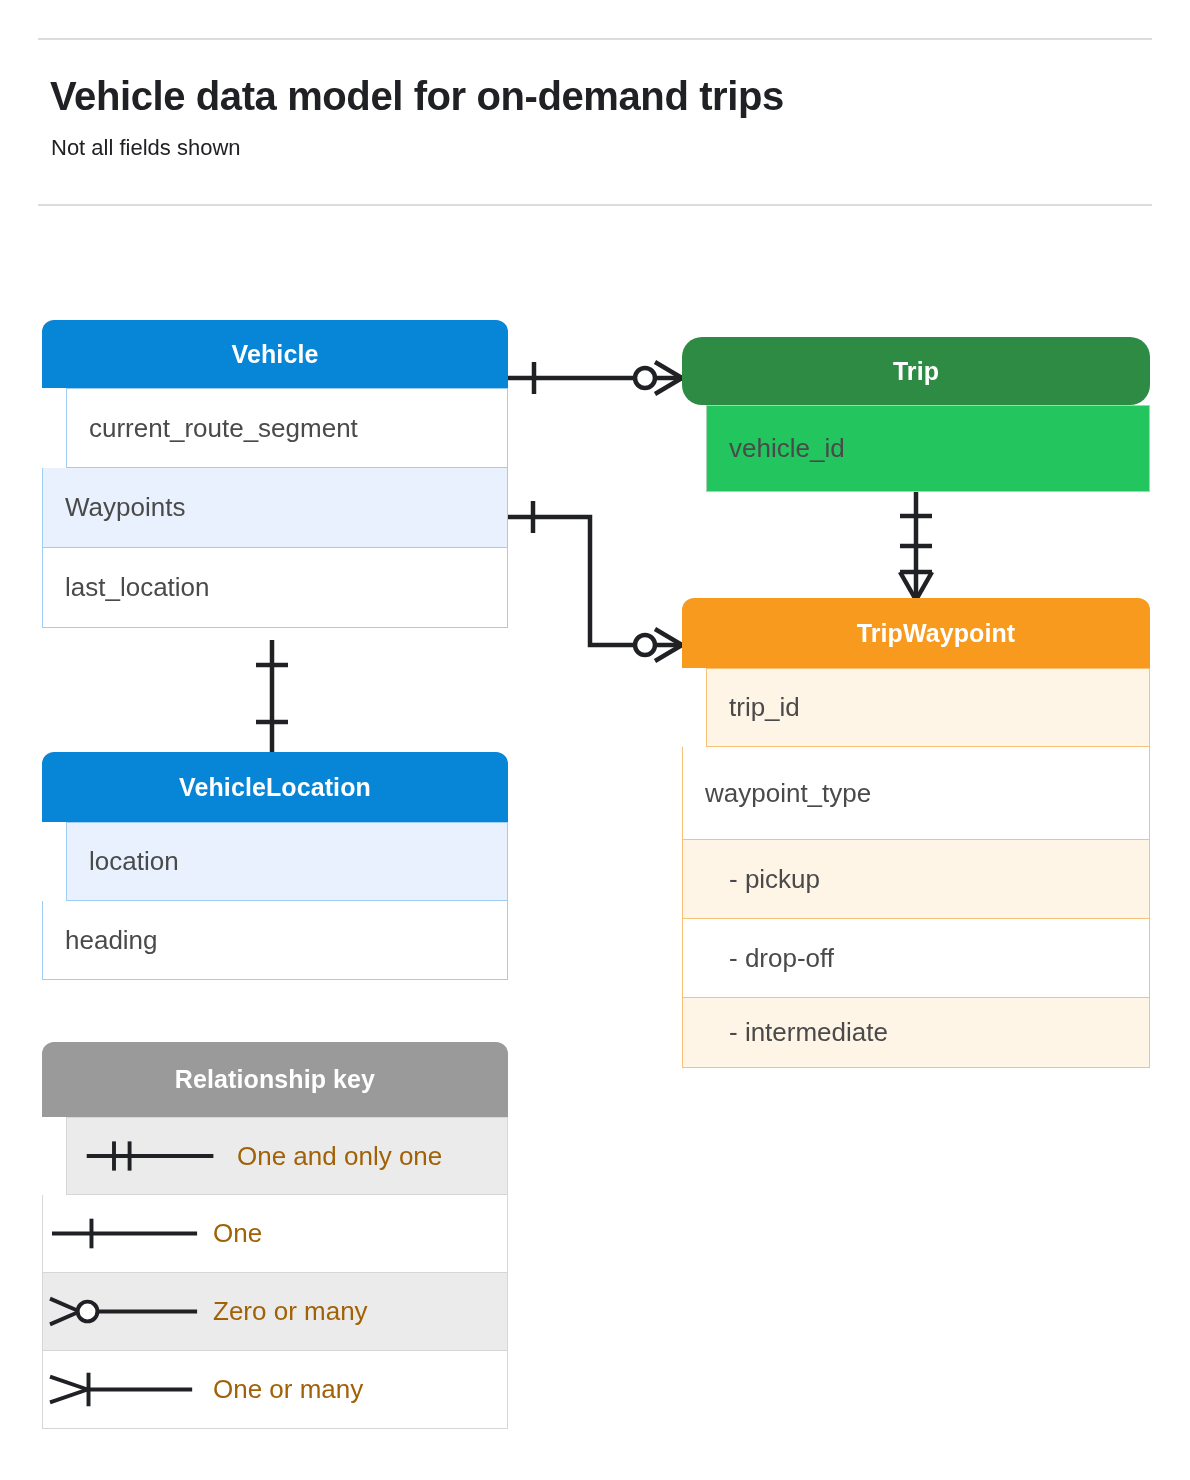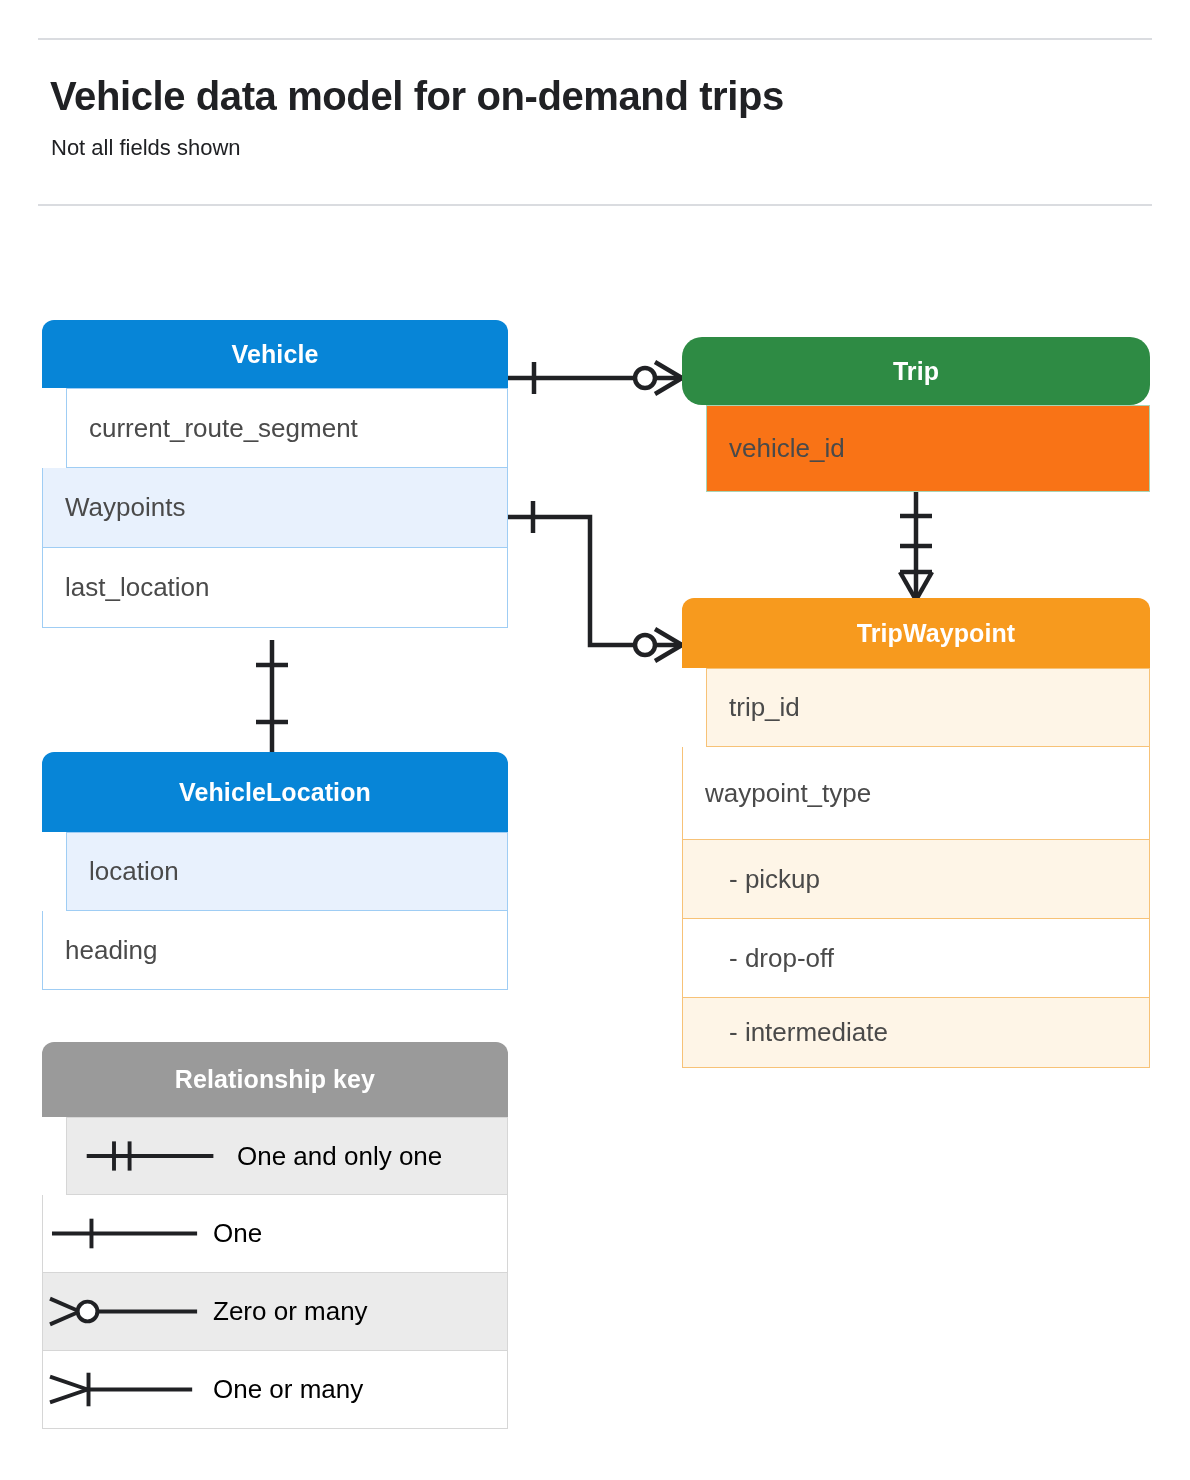--- a/index.html
+++ b/index.html
@@ -87,39 +87,39 @@
 
   
   .blue .entity-header { background: #0785d7; }
   .blue .entity-row    { border-color: #9fcdf4; }
   .blue .row-alt       { background: #e8f1fd; }
   .blue .row-plain     { background: #ffffff; }
 
   
   .green .entity-header { background: #2e8b44; }
   .green .entity-row    { border-color: #a8d4b3; }
-  .green .row-alt       { background: #f97316; }
+  .green .row-alt       { background: #22c55e; }
 
   
   .orange .entity-header { background: #f79a1e; padding-left: 40px; }
   .orange .entity-row    { border-color: #f7c277; }
   .orange .row-alt       { background: #fef5e7; }
   .orange .row-plain     { background: #ffffff; }
 
   
   .gray .entity-header { background: #9a9a9a; }
   .gray .entity-row    { border-color: #d6d6d6; }
   .gray .row-alt       { background: #ebebeb; }
   .gray .row-plain     { background: #ffffff; }
 
   
   #legend .entity-row {
     padding-left: 0;
     font-size: 26px;
-    color: #000000;
+    color: #a16207;
   }
   .legend-symbol {
     width: 170px;
     flex: 0 0 170px;
     height: 100%;
     display: block;
   }
   .legend-label {
     white-space: nowrap;
   }
@@ -192,21 +192,21 @@
   <div class="entity blue" id="ent-vehicle" style="left:42px; top:320px; width:466px;">
     <div class="entity-header" style="height:68px;">Vehicle</div>
     <div class="entity-rows">
       <div class="entity-row first row-plain" style="height:80px;">current_route_segment</div>
       <div class="entity-row row-alt" style="height:80px;text-align:center;">Waypoints</div>
       <div class="entity-row row-plain" style="height:80px;">last_location</div>
     </div>
   </div>
 
   <div class="entity blue" id="ent-vehicle-location" style="left:42px; top:752px; width:466px;">
-    <div class="entity-header" style="height:80px;">VehicleLocation</div>
+    <div class="entity-header" style="height:70px;">VehicleLocation</div>
     <div class="entity-rows">
       <div class="entity-row first row-alt" style="height:79px;">location</div>
       <div class="entity-row row-plain" style="height:79px;">heading</div>
     </div>
   </div>
 
   <div class="entity green" id="ent-trip" style="left:682px; top:337px; width:468px;">
     <div class="entity-header" style="height:68px;border-radius:20px;">Trip</div>
     <div class="entity-rows">
       <div class="entity-row first row-alt" style="height:87px;">vehicle_id</div>

